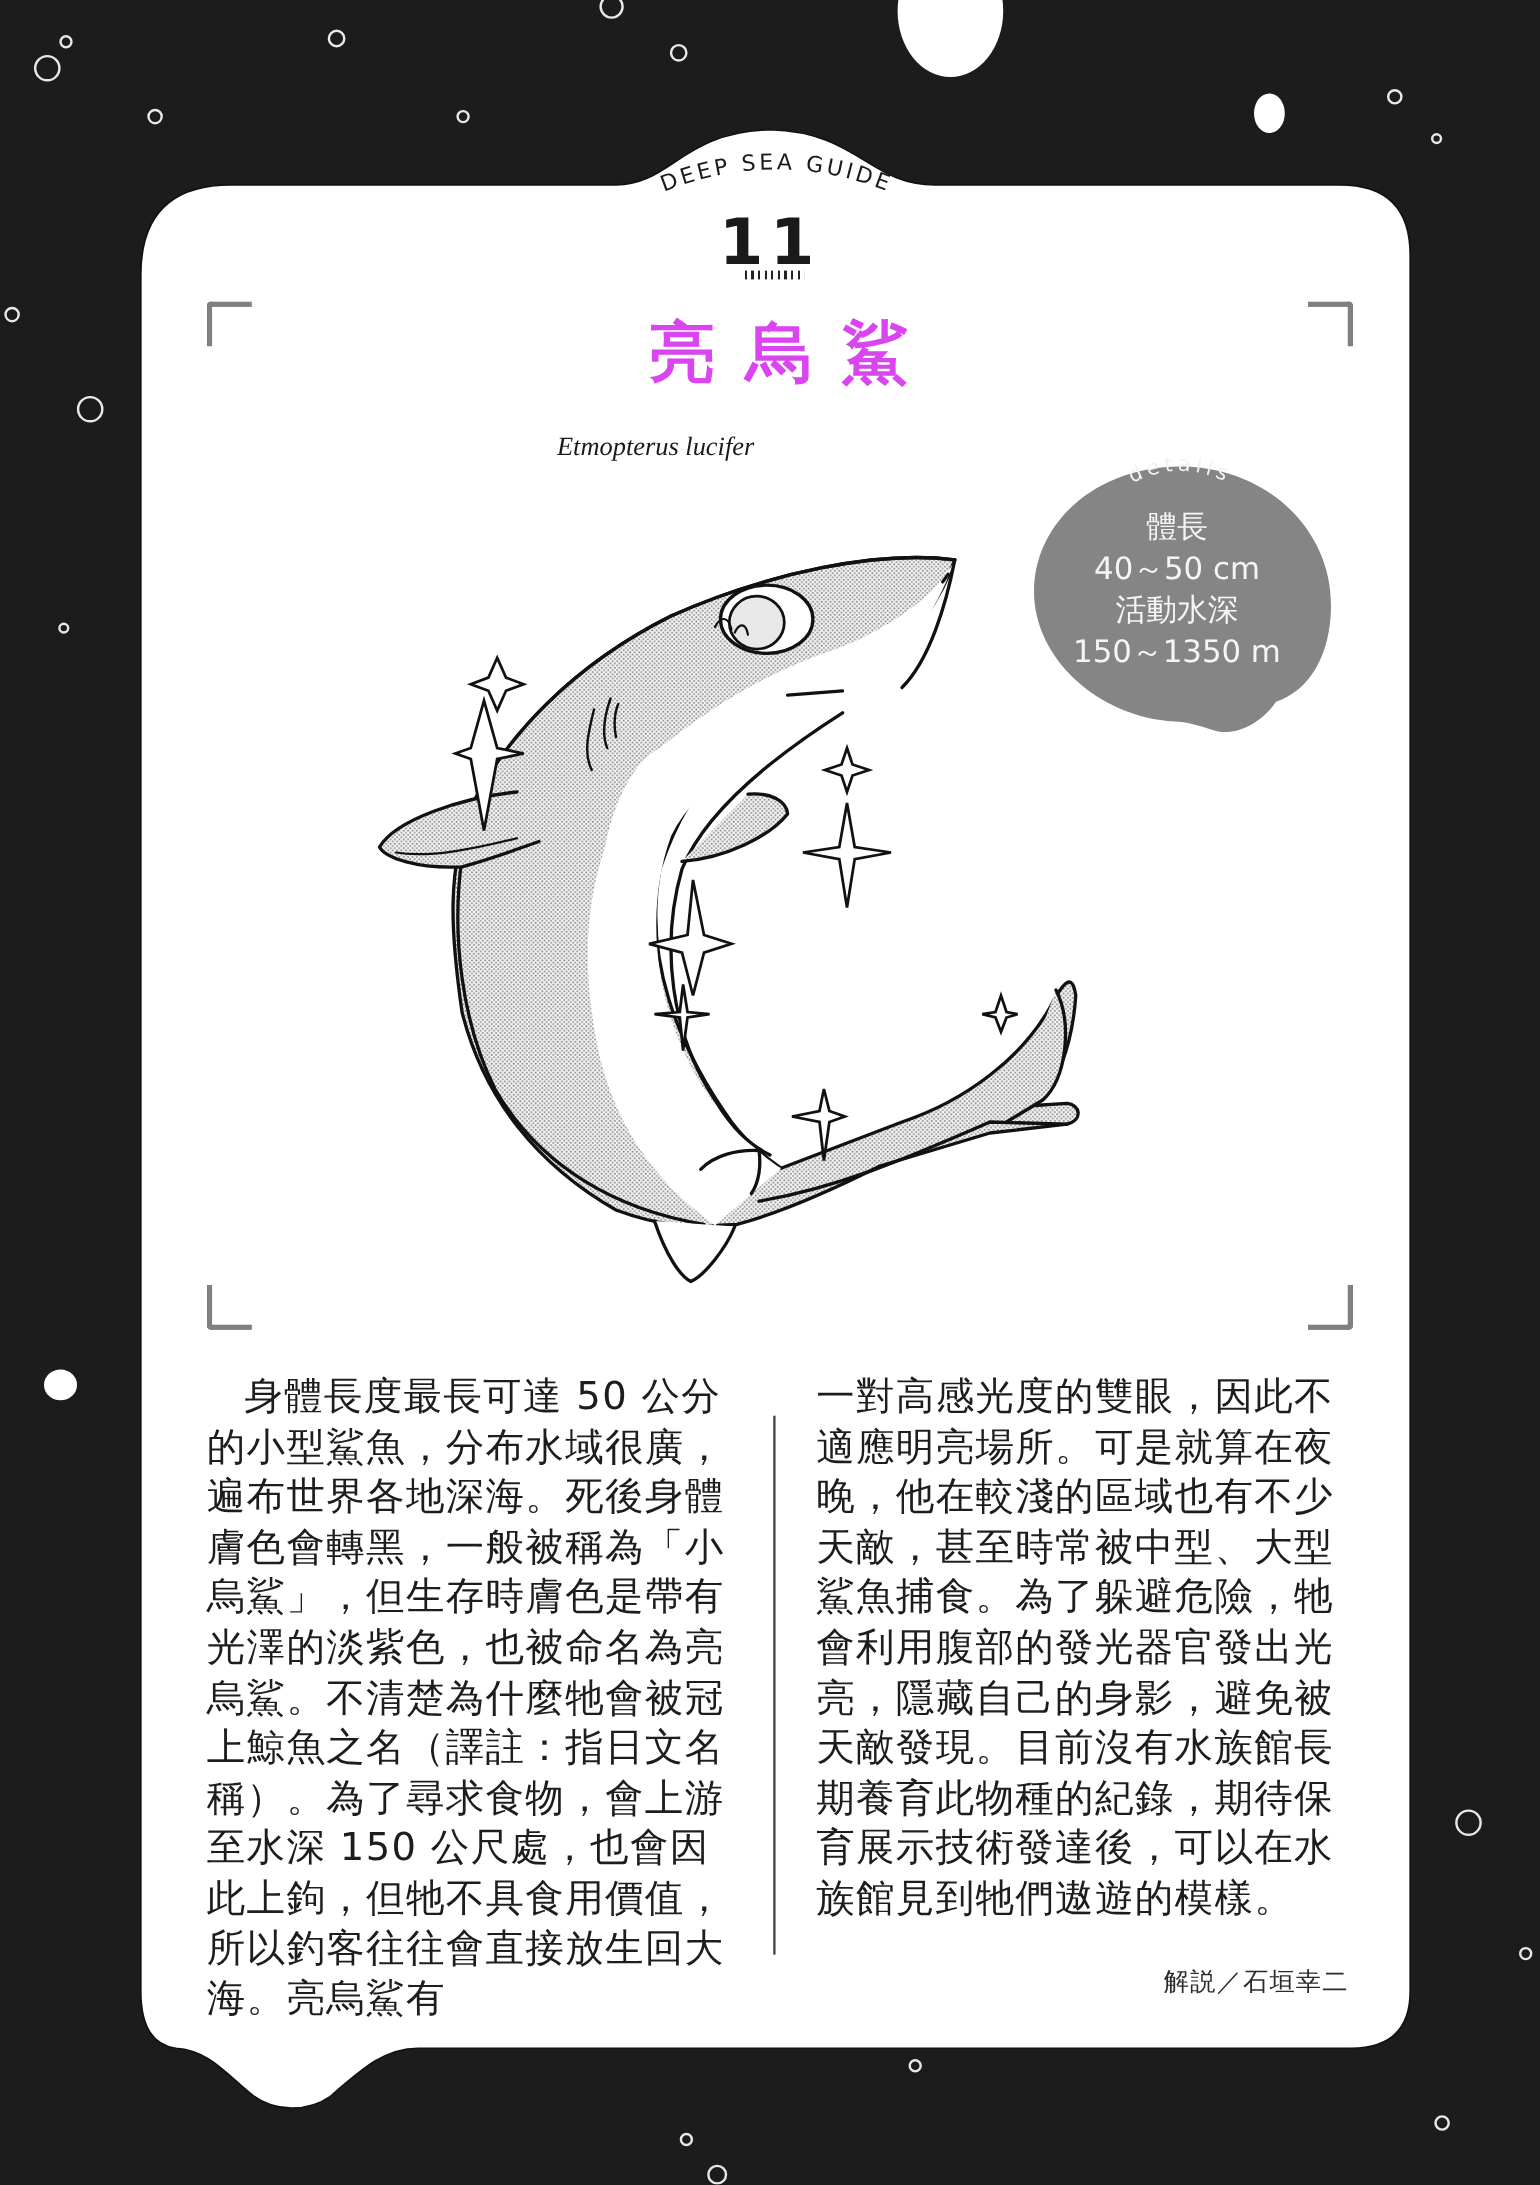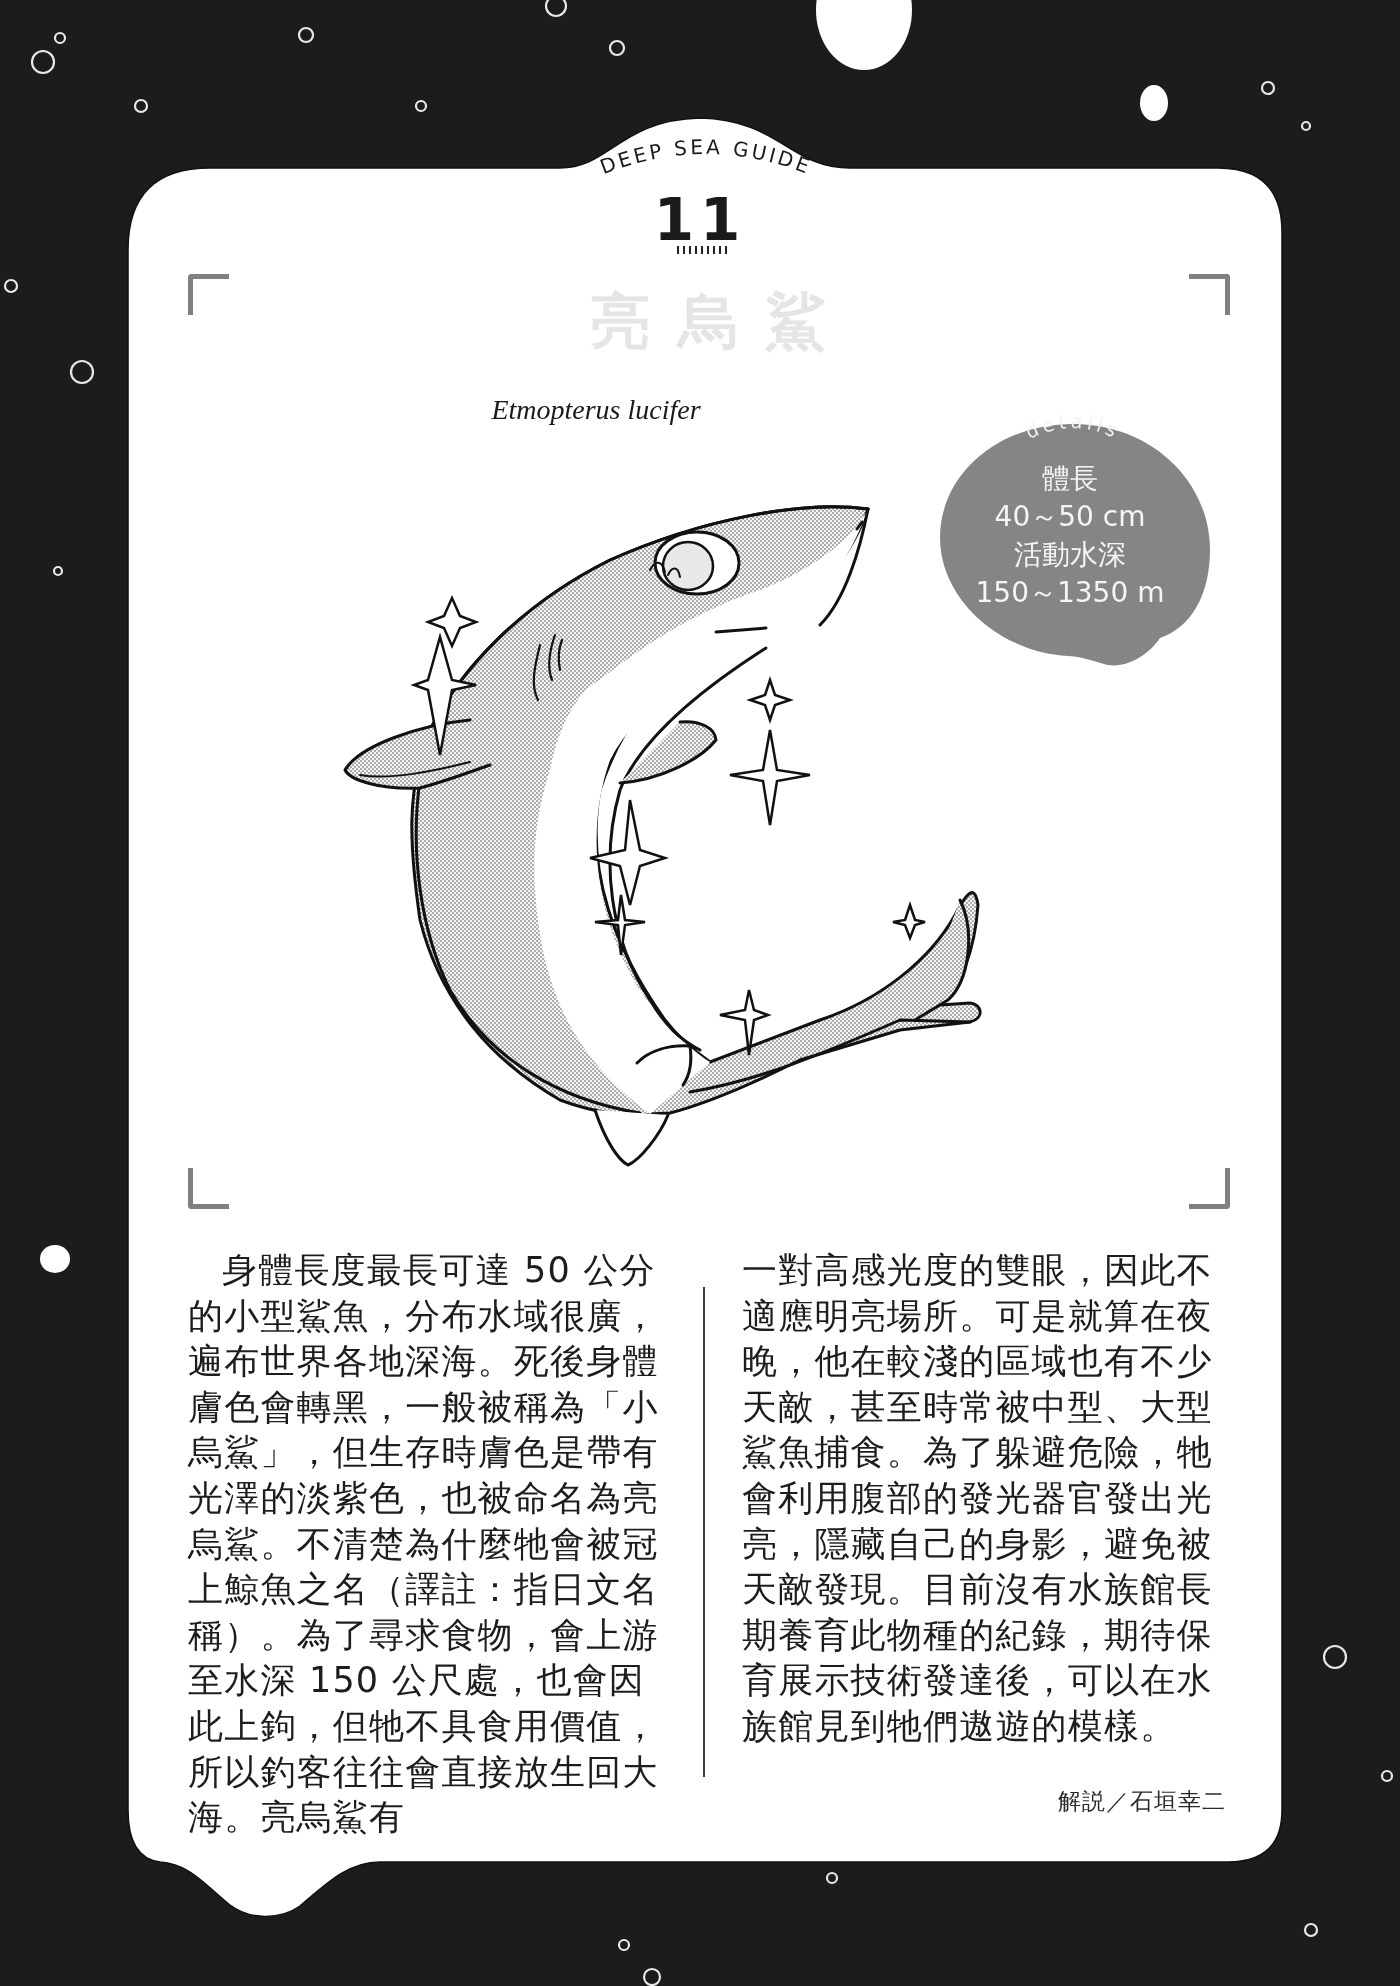--- a/index.html
+++ b/index.html
@@ -21,27 +21,27 @@
     line-height: 64px;
     margin-top: 12px;
   }
   .issue-ticks {
     position: absolute; left: 677px; top: 246px; width: 54px; height: 8px;
     background: repeating-linear-gradient(90deg, #222 0 2px, transparent 2px 6px);
   }
   .title {
     position: absolute; left: 0; width: 1400px; top: 286px;
     text-align: center; font-family: "DejaVu Sans", sans-serif;
-    font-weight: bold; font-size: 60px; letter-spacing: 28px; color: #e5e5e5;
+    font-weight: bold; font-size: 60px; letter-spacing: 28px; color: #d946ef;
     line-height: 70px; padding-left: 44px; box-sizing: border-box;
   }
   .sci-name {
     position: absolute; left: 0; width: 1192px; top: 394px;
     text-align: center; font-family: "Liberation Serif", serif;
-    font-style: italic; font-size: 28px; color: #1a1a1a;
+    font-style: italic; font-size: 24px; color: #1a1a1a;
   }
   .bracket { position: absolute; width: 36px; height: 36px; border-color: #808080; border-style: solid; border-width: 0; }
   .bracket.tl { left: 188px; top: 274px; border-top-width: 5px; border-left-width: 5px; border-top-left-radius: 4px; }
   .bracket.tr { left: 1189px; top: 274px; border-top-width: 5px; border-right-width: 5px; border-top-right-radius: 4px; }
   .bracket.bl { left: 188px; top: 1168px; border-bottom-width: 5px; border-left-width: 5px; border-bottom-left-radius: 4px; }
   .bracket.br { left: 1189px; top: 1168px; border-bottom-width: 5px; border-right-width: 5px; border-bottom-right-radius: 4px; }
 
   .details-badge { position: absolute; left: 928px; top: 388px; width: 290px; height: 290px; }
   .details-text {
     position: absolute; left: 928px; top: 460px; width: 284px;

